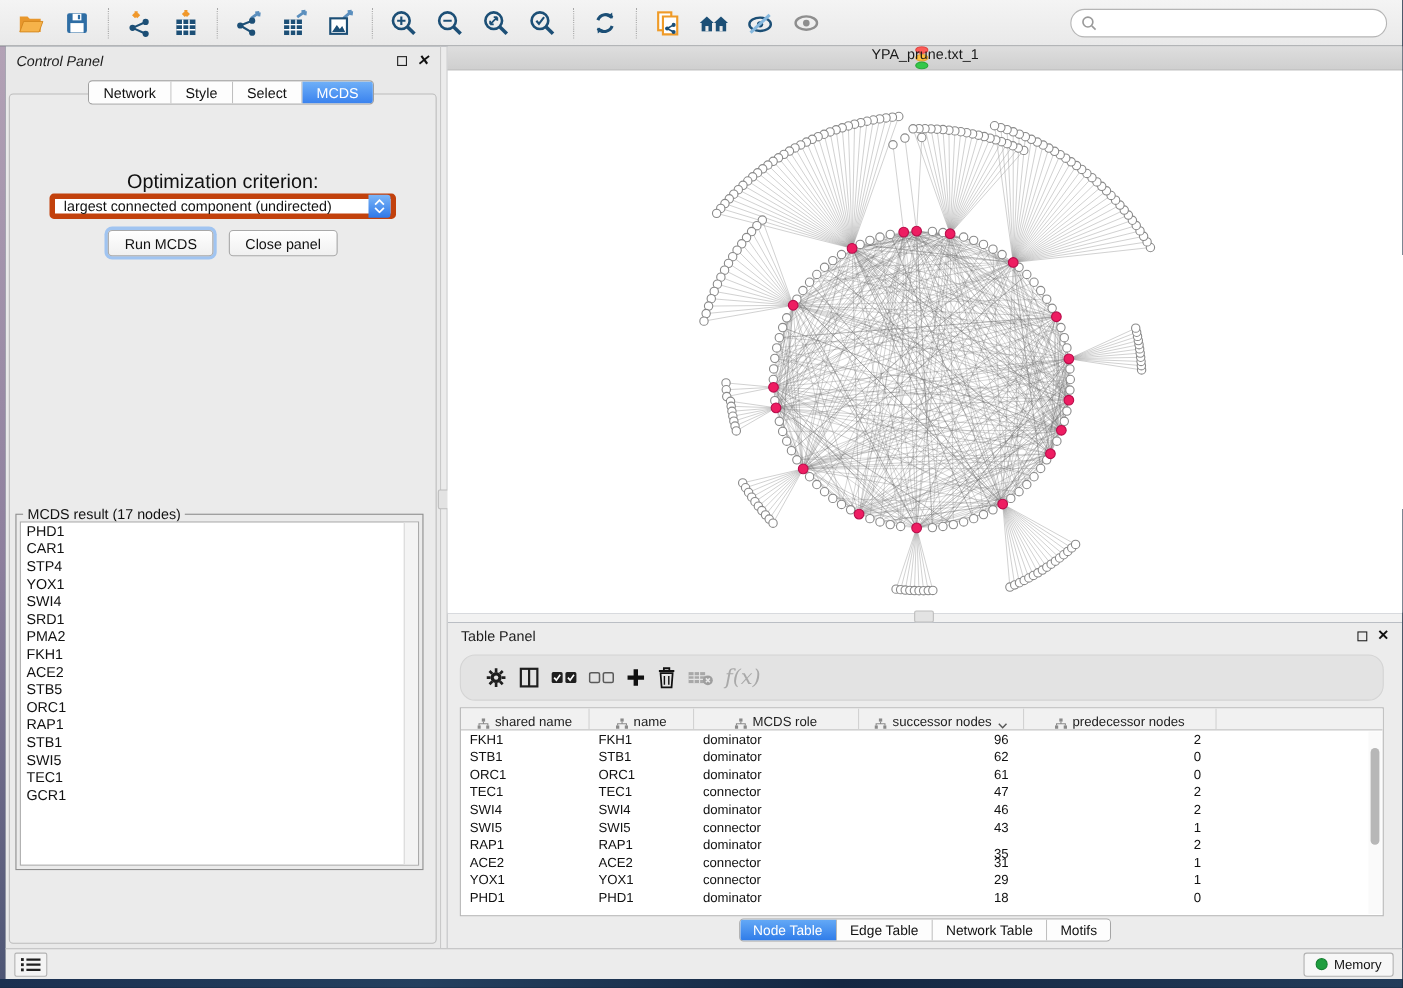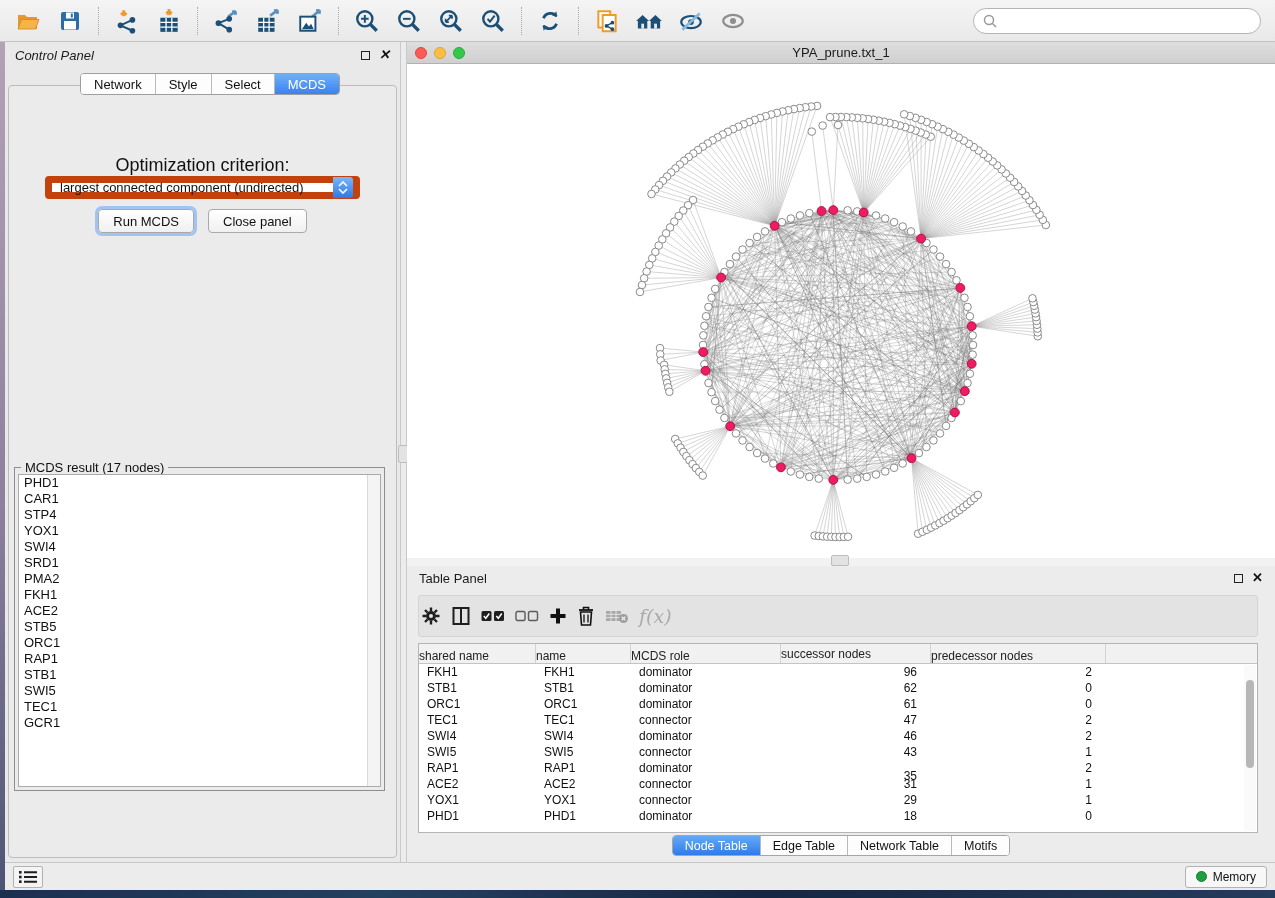--- a/index.html
+++ b/index.html
@@ -34,21 +34,21 @@
 
   .ctabs { position:absolute; left:75px; top:31px; display:flex; z-index:5;
     border:1px solid #9f9f9f; border-radius:4px; overflow:hidden; background:#fff; height:22px; }
   .ctab { padding:0 13px; font-size:13px; color:#111; background:#fdfdfd; display:flex; align-items:center;
     border-right:1px solid #b9b9b9; cursor:pointer; }
   .ctab:last-child { border-right:none; }
   .ctab.active { background:linear-gradient(#6fb0f8,#3a82ee); color:#fff; }
 
   .opt-label { position:absolute; left:0; top:113px; width:395px; text-align:center; font-size:18px; color:#111; }
   .dropdown { position:absolute; left:40px; top:134px; width:315px; height:23px; background:#fff;
-    border:7px solid #c2410c; border-radius:4px; display:flex; align-items:center; cursor:pointer; }
+    border:5px solid #c2410c; border-radius:4px; display:flex; align-items:center; cursor:pointer; }
   .dropdown .dd-text { flex:1; font-size:13px; padding-left:8px; color:#111; white-space:nowrap; overflow:hidden; }
   .dd-stepper { width:20px; height:21px; border-radius:0 3px 3px 0; background:linear-gradient(#7cb6f8,#2e78e8);
     display:flex; flex-direction:column; align-items:center; justify-content:center; gap:1px; }
   .dd-stepper svg { display:block; }
 
   .btn { background:linear-gradient(#ffffff,#f0f0f0); border:1px solid #a9a9a9; border-radius:4px;
     font-size:13px; color:#111; height:24px; padding:0 14px; cursor:pointer; font-family:"Liberation Sans",sans-serif; }
   .btn.focused { box-shadow:0 0 0 3px rgba(110,170,245,.6); }
   .btn-row { position:absolute; left:0; top:167px; width:395px; display:flex; justify-content:center; gap:14px; }
 
@@ -65,41 +65,41 @@
     border-left:1px solid #c9c9c9; border-right:1px solid #c9c9c9; }
   .vsplit-handle { position:absolute; left:-3px; top:403px; width:11px; height:18px; background:#e3e3e3;
     border:1px solid #bdbdbd; border-radius:2px; cursor:col-resize; }
   .hsplit { position:absolute; left:407px; top:558px; width:868px; height:8px; background:#f2f2f2; }
   .hsplit-handle { position:absolute; left:424px; top:-3px; width:18px; height:11px; background:#e3e3e3;
     border:1px solid #bdbdbd; border-radius:2px; cursor:row-resize; }
 
   
   .net-window { position:absolute; left:407px; top:42px; width:868px; height:516px; background:#fff; }
   .net-titlebar { height:22px; background:linear-gradient(#dedede,#cfcfcf); border-bottom:1px solid #b1b1b1;
-    display:flex; align-items:center; padding:0 8px; position:relative; }
+    display:flex; align-items:center; padding:0 8px; position:relative;flex-direction:column; }
   .tlight { width:12px; height:12px; border-radius:50%; margin-right:7px; cursor:pointer; }
   .tl-red { background:#fc5b57; border:1px solid #e2443f; }
   .tl-yellow { background:#fdbe41; border:1px solid #e0a333; }
   .tl-green { background:#34c84a; border:1px solid #2aa93c; }
   .net-title { position:absolute; left:0; right:0; text-align:center; font-size:13px; color:#1a1a1a; }
   .net-canvas { width:868px; height:493px; display:block; background:#fff; }
 
   
   .table-panel { position:absolute; left:407px; top:566px; width:868px; height:296px; background:#ececec; }
   .tp-header { height:24px; display:flex; align-items:center; padding:0 12px; font-size:13px; color:#1c1c1c;text-align:center; }
   .tp-toolbar { position:absolute; left:11px; top:29px; width:840px; height:42px; background:#e3e3e3;
-    border:1px solid #d4d4d4; border-radius:3px; display:flex; align-items:center; padding:0 2px; gap:10px; }
+    border:1px solid #d4d4d4; border-radius:14px; display:flex; align-items:center; padding:0 22px; gap:10px; }
   .tp-tbtn { display:flex; align-items:center; justify-content:center; cursor:pointer; }
   .fx-label { font-family:"DejaVu Serif",serif; font-style:italic; font-size:19px; color:#a9a9a9; cursor:default; }
 
   .ntable { position:absolute; left:11px; top:77px; width:840px; height:190px; background:#fff;
     border:1px solid #b5b5b5; overflow:hidden; }
   .thead { display:flex; height:20px; background:#f1f1f1; border-bottom:1px solid #c4c4c4; }
-  .th { display:flex; align-items:flex-start; justify-content:center; gap:5px; font-size:12px; color:#222;
-    border-right:1px solid #d2d2d2; cursor:pointer;flex-direction:column; }
+  .th { display:flex; align-items:flex-end; justify-content:center; gap:5px; font-size:12px; color:#222;
+    border-right:1px solid #d2d2d2; cursor:pointer; }
   .th:last-child { border-right:none; }
   .trow { display:flex; height:16px; align-items:center; cursor:default; }
   .td { font-size:12px; color:#111; white-space:nowrap; overflow:hidden; }
   .td.text { padding-left:8px; text-align:left; }
   .td.num { text-align:right; padding-right:14px; }
   .tscroll { position:absolute; right:1px; top:21px; width:12px; bottom:1px; background:#fafafa; }
   .tthumb { position:absolute; left:2px; width:8px; top:15px; height:88px; background:#b7b7b7; border-radius:4px; cursor:pointer; }
 
   .tp-tabs { position:absolute; left:0; right:0; top:269px; display:flex; justify-content:center; }
   .tp-tabgroup { display:flex; border:1px solid #a5a5a5; border-radius:4px; overflow:hidden; background:#fff; height:21px; }

